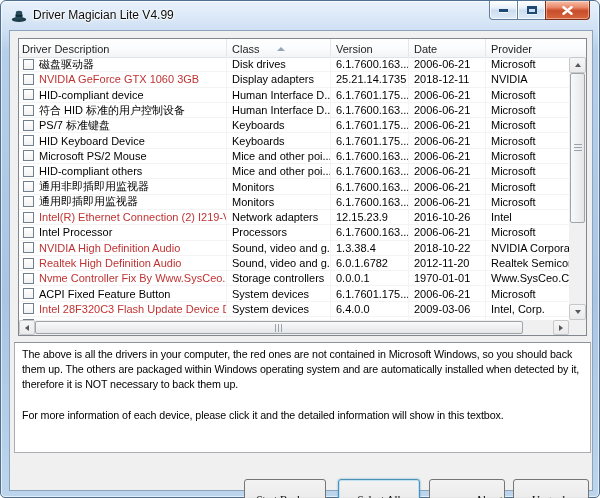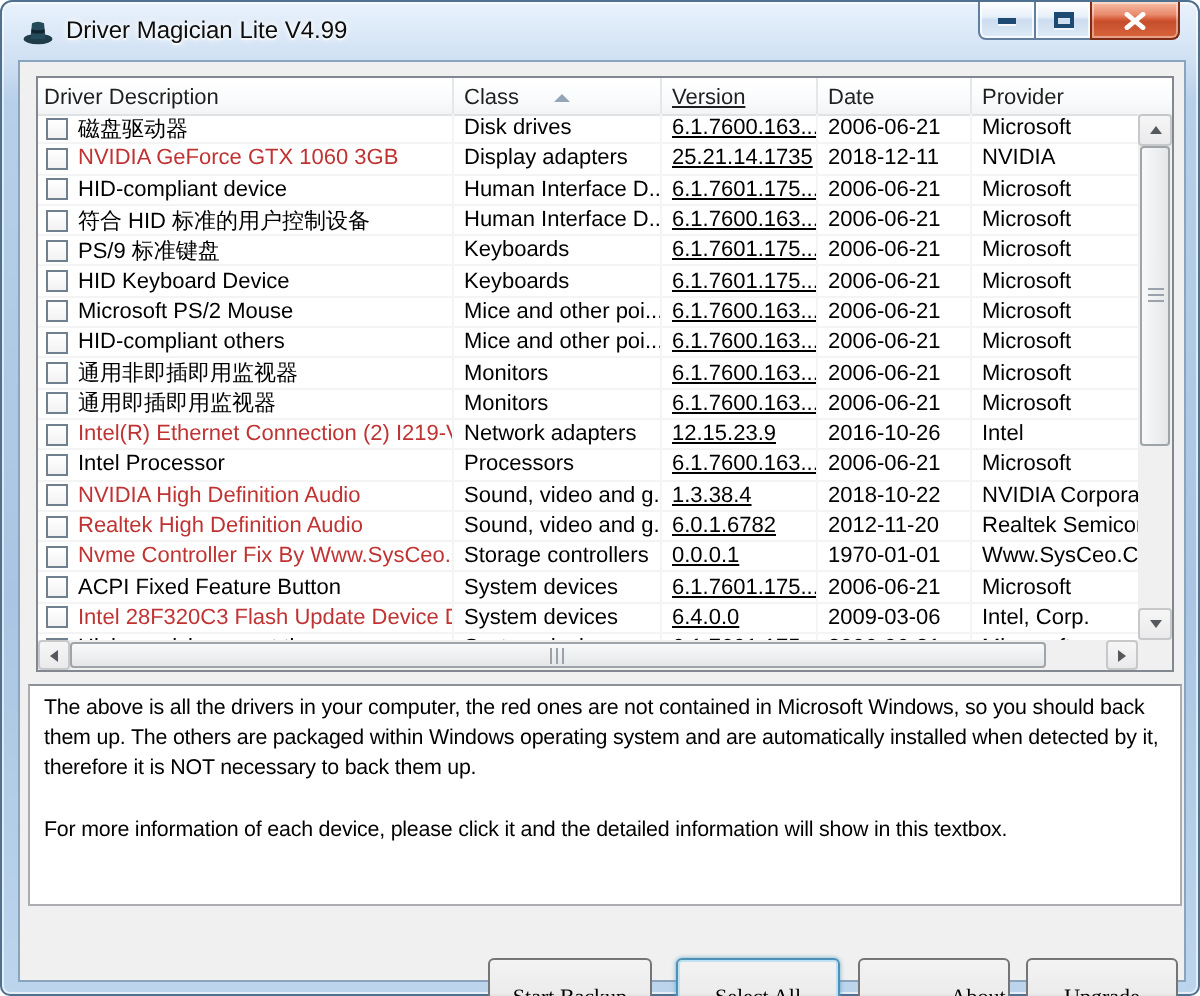--- a/index.html
+++ b/index.html
@@ -64,21 +64,21 @@
   }
   .lv-body{position:absolute;top:18px;left:0;right:17px;bottom:15px;overflow:hidden;}
   .lv-row{
     display:flex;height:15.3px;box-sizing:border-box;border-bottom:1px solid #f4f4f4;
     font-size:11px;color:#000;align-items:center;
   }
   .cell{box-sizing:border-box;padding-left:5px;white-space:nowrap;overflow:hidden;height:100%;
     display:flex;align-items:center;border-right:1px solid #f4f4f4;}
   .c-desc{width:208px;padding-left:3px;gap:5px;}
   .c-cls{width:104px;}
-  .c-ver{width:78px;text-decoration:underline;}
+  .c-ver{width:78px;}
   .c-date{width:77px;}
   .c-prov{width:83px;border-right:none;}
   .cbx{
     flex:0 0 auto;width:11px;height:11px;box-sizing:border-box;margin-left:1px;
     border:1px solid #70808f;background:linear-gradient(#ffffff,#f2f2f2);
   }
   .red{color:#c03333;}
   
   .vscroll{position:absolute;top:18px;right:0;width:17px;bottom:15px;background:#f0f0f0;}
   .hscroll{position:absolute;left:0;right:17px;bottom:0;height:15px;background:#f0f0f0;}
@@ -223,21 +223,21 @@
       <span class="txt">符合 HID 标准的用户控制设备</span>
     </div>
     <div class="cell c-cls">Human Interface D...</div>
     <div class="cell c-ver">6.1.7600.163...</div>
     <div class="cell c-date">2006-06-21</div>
     <div class="cell c-prov">Microsoft</div>
   </div>
           <div class="lv-row">
     <div class="cell c-desc">
       <span class="cbx"></span>
-      <span class="txt">PS/9 标准键盘</span>
+      <span class="txt">PS/7 标准键盘</span>
     </div>
     <div class="cell c-cls">Keyboards</div>
     <div class="cell c-ver">6.1.7601.175...</div>
     <div class="cell c-date">2006-06-21</div>
     <div class="cell c-prov">Microsoft</div>
   </div>
           <div class="lv-row">
     <div class="cell c-desc">
       <span class="cbx"></span>
       <span class="txt">HID Keyboard Device</span>

